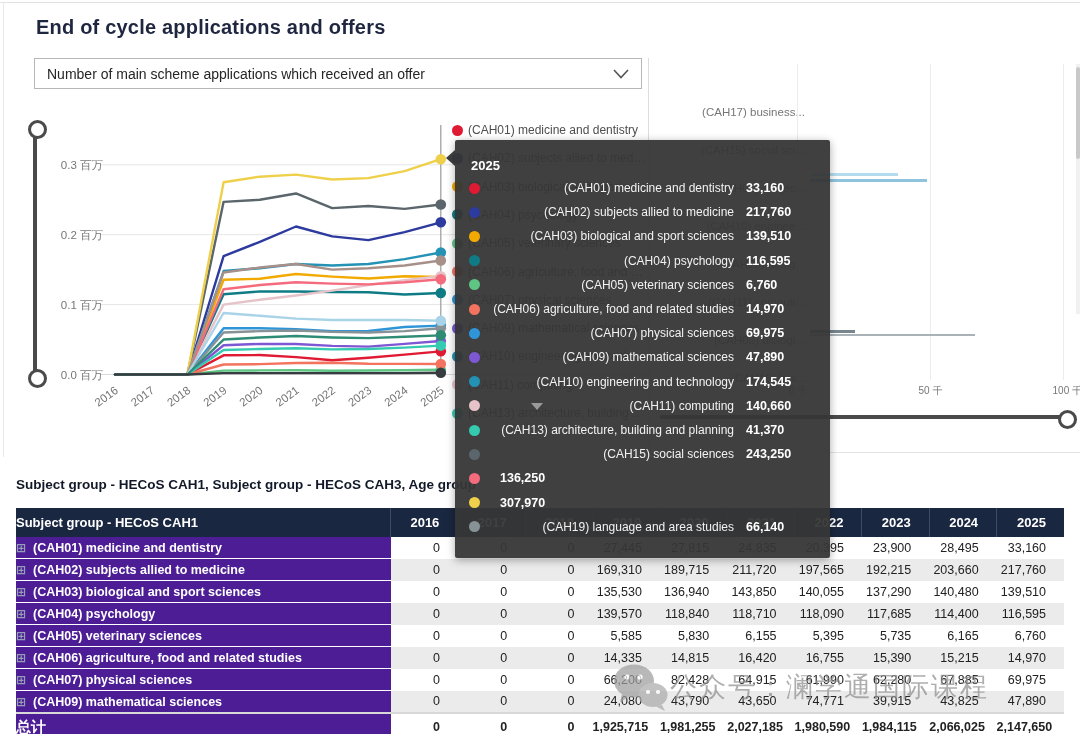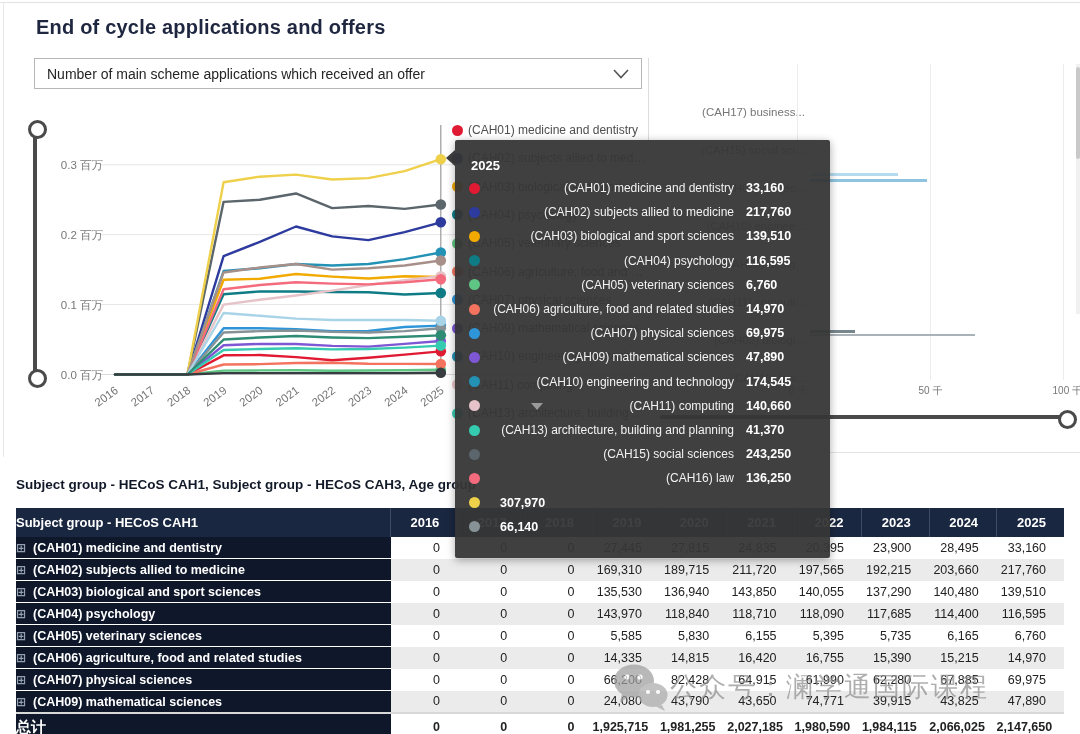--- a/index.html
+++ b/index.html
@@ -44,21 +44,21 @@
   .tt-value{width:70px;text-align:left;font-size:12.5px;font-weight:bold;margin-left:12px;white-space:nowrap;}
   
   #table-title{left:16px;top:477px;font-size:13.5px;font-weight:bold;color:#111827;white-space:nowrap;}
   #data-table{left:16px;top:508px;width:1048px;border-collapse:collapse;table-layout:fixed;}
   #data-table th,#data-table td{padding:0;white-space:nowrap;overflow:hidden;}
   #data-table thead th{background:#1a2740;color:#fff;font-size:13px;font-weight:bold;height:29px;}
   th.lblcol{text-align:left;padding-left:8px;width:374px;}
   #data-table th.val,#data-table td.val{text-align:right;padding-right:18px;}
   #data-table thead th.val{border-left:1px solid #3e4a66;}
   #data-table thead th.val:first-of-type,#data-table td.val:first-of-type{border-left:2px solid #fff;}
-  td.lbl{background:#0f172a;color:#fff;font-size:12.5px;font-weight:bold;padding-left:8px;height:21px;
+  td.lbl{background:#4c1d95;color:#fff;font-size:12.5px;font-weight:bold;padding-left:8px;height:21px;
       border-bottom:1px solid rgba(255,255,255,.07);}
   td.lbl .expand{color:#93a0b4;font-size:12px;margin-right:7px;cursor:pointer;}
   td.val{font-size:12.5px;color:#222;height:21px;}
   tr.odd td.val{background:#fff;} tr.even td.val{background:#ebebeb;}
   tr.total td{font-weight:bold;height:26px;border-top:2px solid #d8d8d8;}
   tr.total td.val{background:#fff;font-size:12.5px;}
   tr.total td.lbl{font-size:15px;}
   
   #watermark{left:612px;top:662px;z-index:10;display:flex;align-items:center;opacity:.72;}
   #watermark .wm-text{font-size:27px;color:#8f8f8f;letter-spacing:2px;white-space:nowrap;}
@@ -277,29 +277,29 @@
           <span class="tt-label">(CAH13) architecture, building and planning</span>
           <span class="tt-value">41,370</span>
         </div>
         <div class="tt-row" style="top: 302.2px;">
           <span class="tt-dot" style="background: rgb(90, 102, 107);"></span>
           <span class="tt-label">(CAH15) social sciences</span>
           <span class="tt-value">243,250</span>
         </div>
         <div class="tt-row" style="top: 326.4px;">
           <span class="tt-dot" style="background: rgb(245, 107, 126);"></span>
-          <span class="tt-label">(CAH16) law</span>
           <span class="tt-value">136,250</span>
         </div>
         <div class="tt-row" style="top: 350.6px;">
           <span class="tt-dot" style="background: rgb(239, 208, 75);"></span>
           <span class="tt-value">307,970</span>
         </div>
         <div class="tt-row" style="top: 374.8px;">
           <span class="tt-dot" style="background: rgb(135, 146, 151);"></span>
+          <span class="tt-label">(CAH19) language and area studies</span>
           <span class="tt-value">66,140</span>
         </div>
       </div>
   </div>
 
   <div class="abs" id="table-title">Subject group - HECoS CAH1, Subject group - HECoS CAH3, Age group</div>
   <table class="abs" id="data-table">
     <thead>
         <tr>
       <th class="lblcol">Subject group - HECoS CAH1</th>
@@ -353,21 +353,21 @@
           <td class="val">140,055</td>
           <td class="val">137,290</td>
           <td class="val">140,480</td>
           <td class="val">139,510</td>
         </tr>
         <tr class="even">
           <td class="lbl"><span class="expand">⊞</span><span>(CAH04) psychology</span></td>
           <td class="val">0</td>
           <td class="val">0</td>
           <td class="val">0</td>
-          <td class="val">143,970</td>
+          <td class="val">139,570</td>
           <td class="val">118,840</td>
           <td class="val">118,710</td>
           <td class="val">118,090</td>
           <td class="val">117,685</td>
           <td class="val">114,400</td>
           <td class="val">116,595</td>
         </tr>
         <tr class="odd">
           <td class="lbl"><span class="expand">⊞</span><span>(CAH05) veterinary sciences</span></td>
           <td class="val">0</td>

